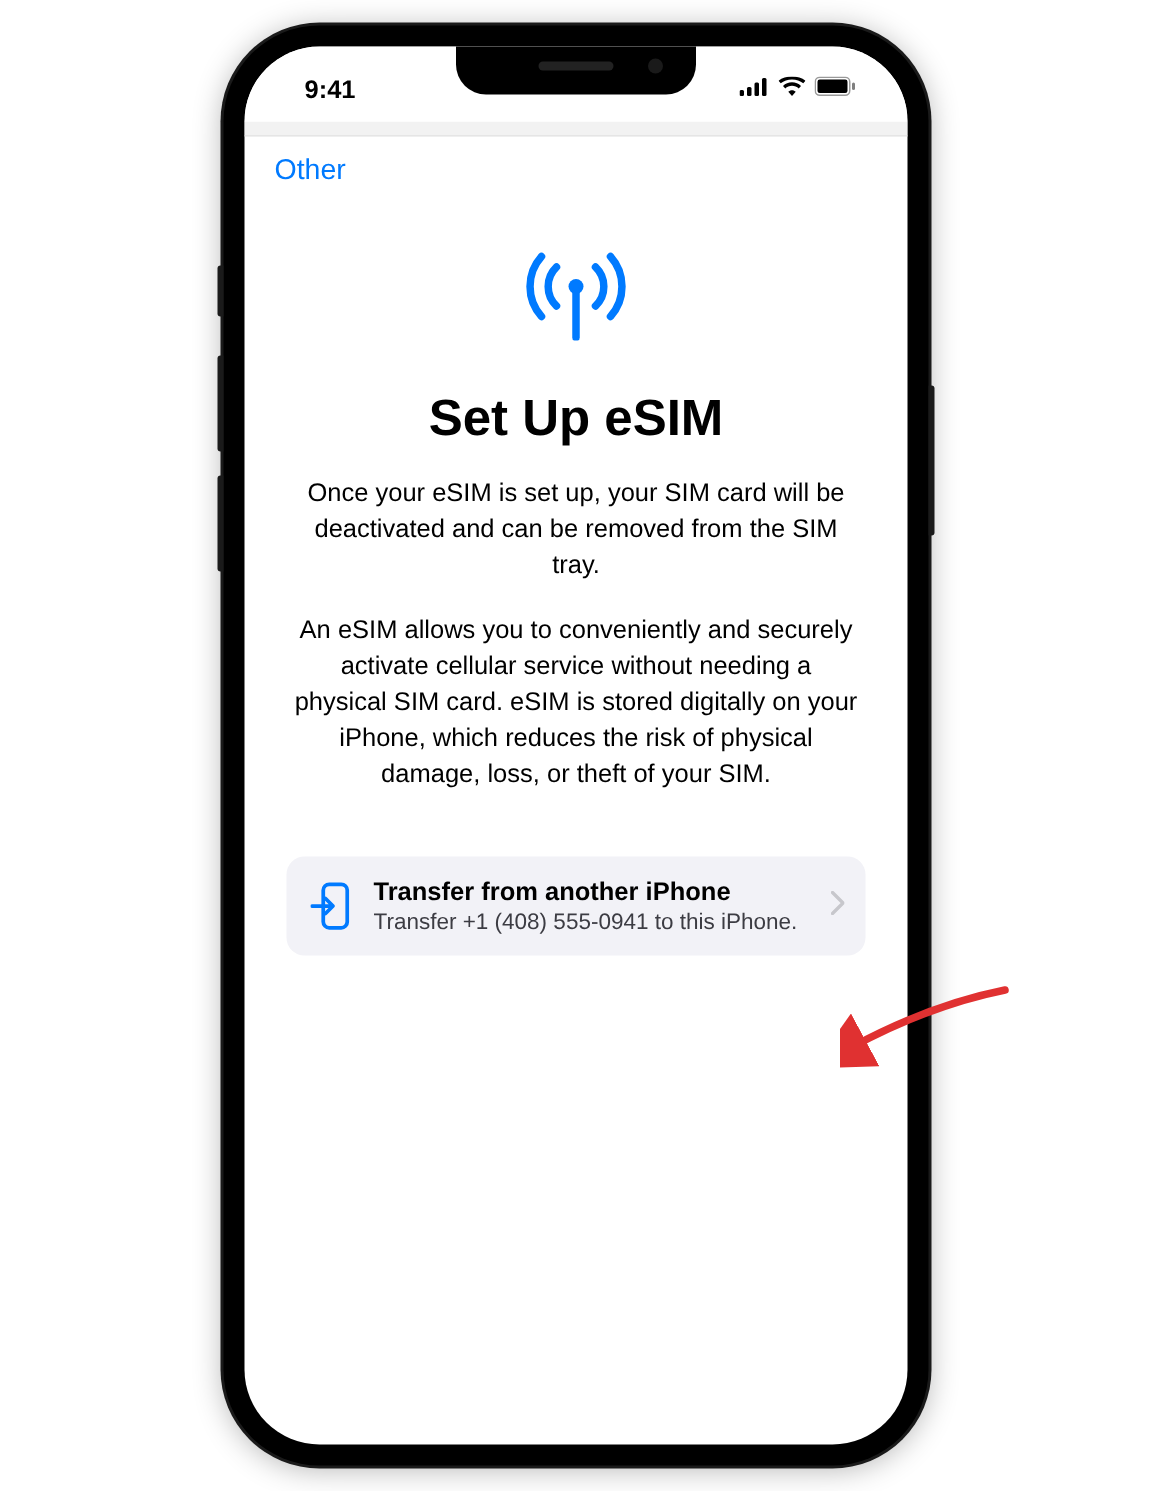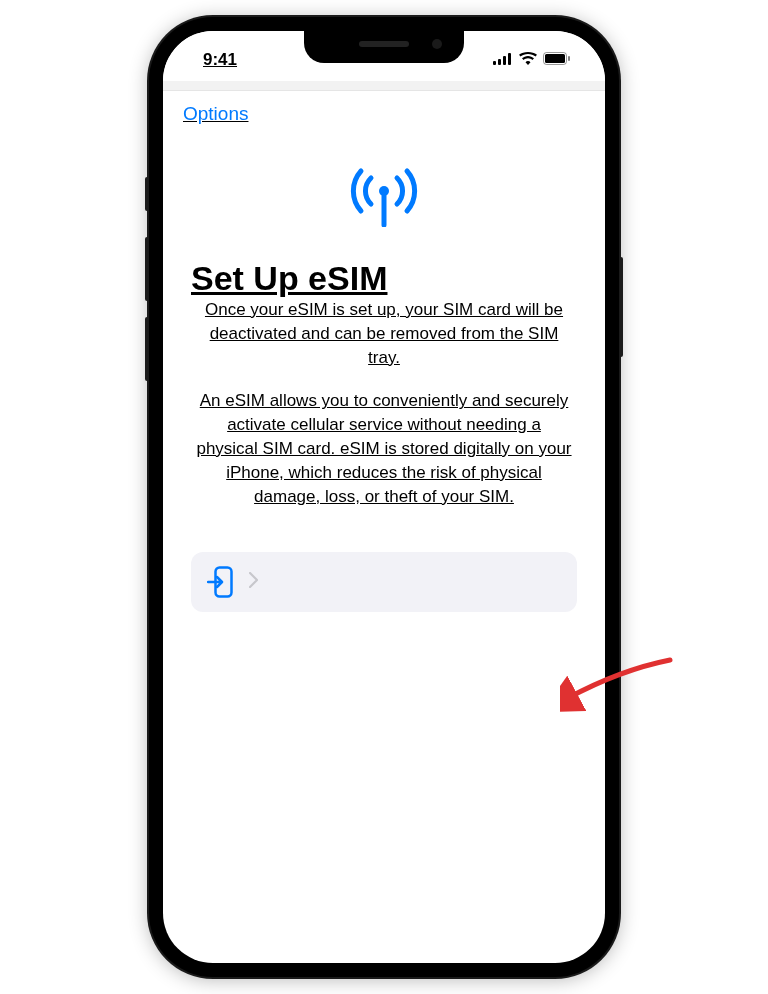--- a/index.html
+++ b/index.html
@@ -96,21 +96,20 @@
     }
     .screen {
       width: 100%;
       height: 100%;
       background: #fff;
       border-radius: 50px;
       overflow: hidden;
       position: relative;
       display: flex;
       flex-direction: column;
-      text-decoration: underline;
     }
     .status-bar {
       height: 50px;
       display: flex;
       justify-content: space-between;
       align-items: center;
       padding: 0 28px;
       padding-top: 8px;
       background: #fff;
       position: relative;
@@ -153,24 +152,25 @@
     .icon-container {
       display: flex;
       justify-content: center;
       margin-top: 34px;
       margin-bottom: 28px;
     }
     .cellular-icon {
       color: #007AFF;
     }
     .page-title {
-      text-align: left;
+      text-align: center;
       font-size: 34px;
       font-weight: 700;
       color: #000;
+      margin-bottom: 18px;
     }
     .body-text {
       font-size: 17px;
       line-height: 1.4;
       text-align: center;
       color: #000;
       margin-bottom: 20px;
       padding: 0 4px;
     }
     .option-card {
@@ -271,21 +271,21 @@
             <rect x="2" y="2" width="20" height="9" rx="1.5" fill="#000"></rect>
             <rect x="25" y="4" width="2" height="5" rx="1" fill="#000" fill-opacity="0.5"></rect>
           </svg>
         </span>
       </div>
     </div>
 
     <div class="sheet-handle"></div>
 
     <div class="nav-bar">
-      <span class="cancel-btn">Options</span>
+      <span class="cancel-btn">Other</span>
     </div>
 
     <div class="content">
       <div class="icon-container">
         <span class="cellular-icon">
           <svg width="72" height="60" viewBox="0 0 72 60" fill="none">
             <circle cx="36" cy="24" r="5" fill="#007AFF"></circle>
             <line x1="36" y1="27" x2="36" y2="58" stroke="#007AFF" stroke-width="5" stroke-linecap="round"></line>
             <path d="M 23 11 A 18 18 0 0 0 23 37" stroke="#007AFF" stroke-width="5" fill="none" stroke-linecap="round"></path>
             <path d="M 49 11 A 18 18 0 0 1 49 37" stroke="#007AFF" stroke-width="5" fill="none" stroke-linecap="round"></path>
@@ -300,20 +300,24 @@
       <p class="body-text">Once your eSIM is set up, your SIM card will be deactivated and can be removed from the SIM tray.</p>
       <p class="body-text">An eSIM allows you to conveniently and securely activate cellular service without needing a physical SIM card. eSIM is stored digitally on your iPhone, which reduces the risk of physical damage, loss, or theft of your SIM.</p>
 
       <div class="option-card">
         <span class="option-icon">
           <svg width="26" height="32" viewBox="0 0 26 32" fill="none">
             <rect x="8.5" y="1.5" width="16" height="29" rx="4" stroke="#007AFF" stroke-width="2.5"></rect>
             <path d="M 1 16 L 14 16 M 10 11 L 15 16 L 10 21" stroke="#007AFF" stroke-width="2.5" stroke-linecap="round" stroke-linejoin="round" fill="none"></path>
           </svg>
         </span>
+        <div class="option-text">
+          <div class="option-title">Transfer from another iPhone</div>
+          <div class="option-subtitle">Transfer +1 (408) 555-0941 to this iPhone.</div>
+        </div>
         <span class="chevron">
           <svg width="9" height="16" viewBox="0 0 9 16">
             <path d="M 1 1 L 8 8 L 1 15" stroke="#c7c7cc" stroke-width="2.2" fill="none" stroke-linecap="round" stroke-linejoin="round"></path>
           </svg>
         </span>
       </div>
     </div>
 
   </div>
 </div>

